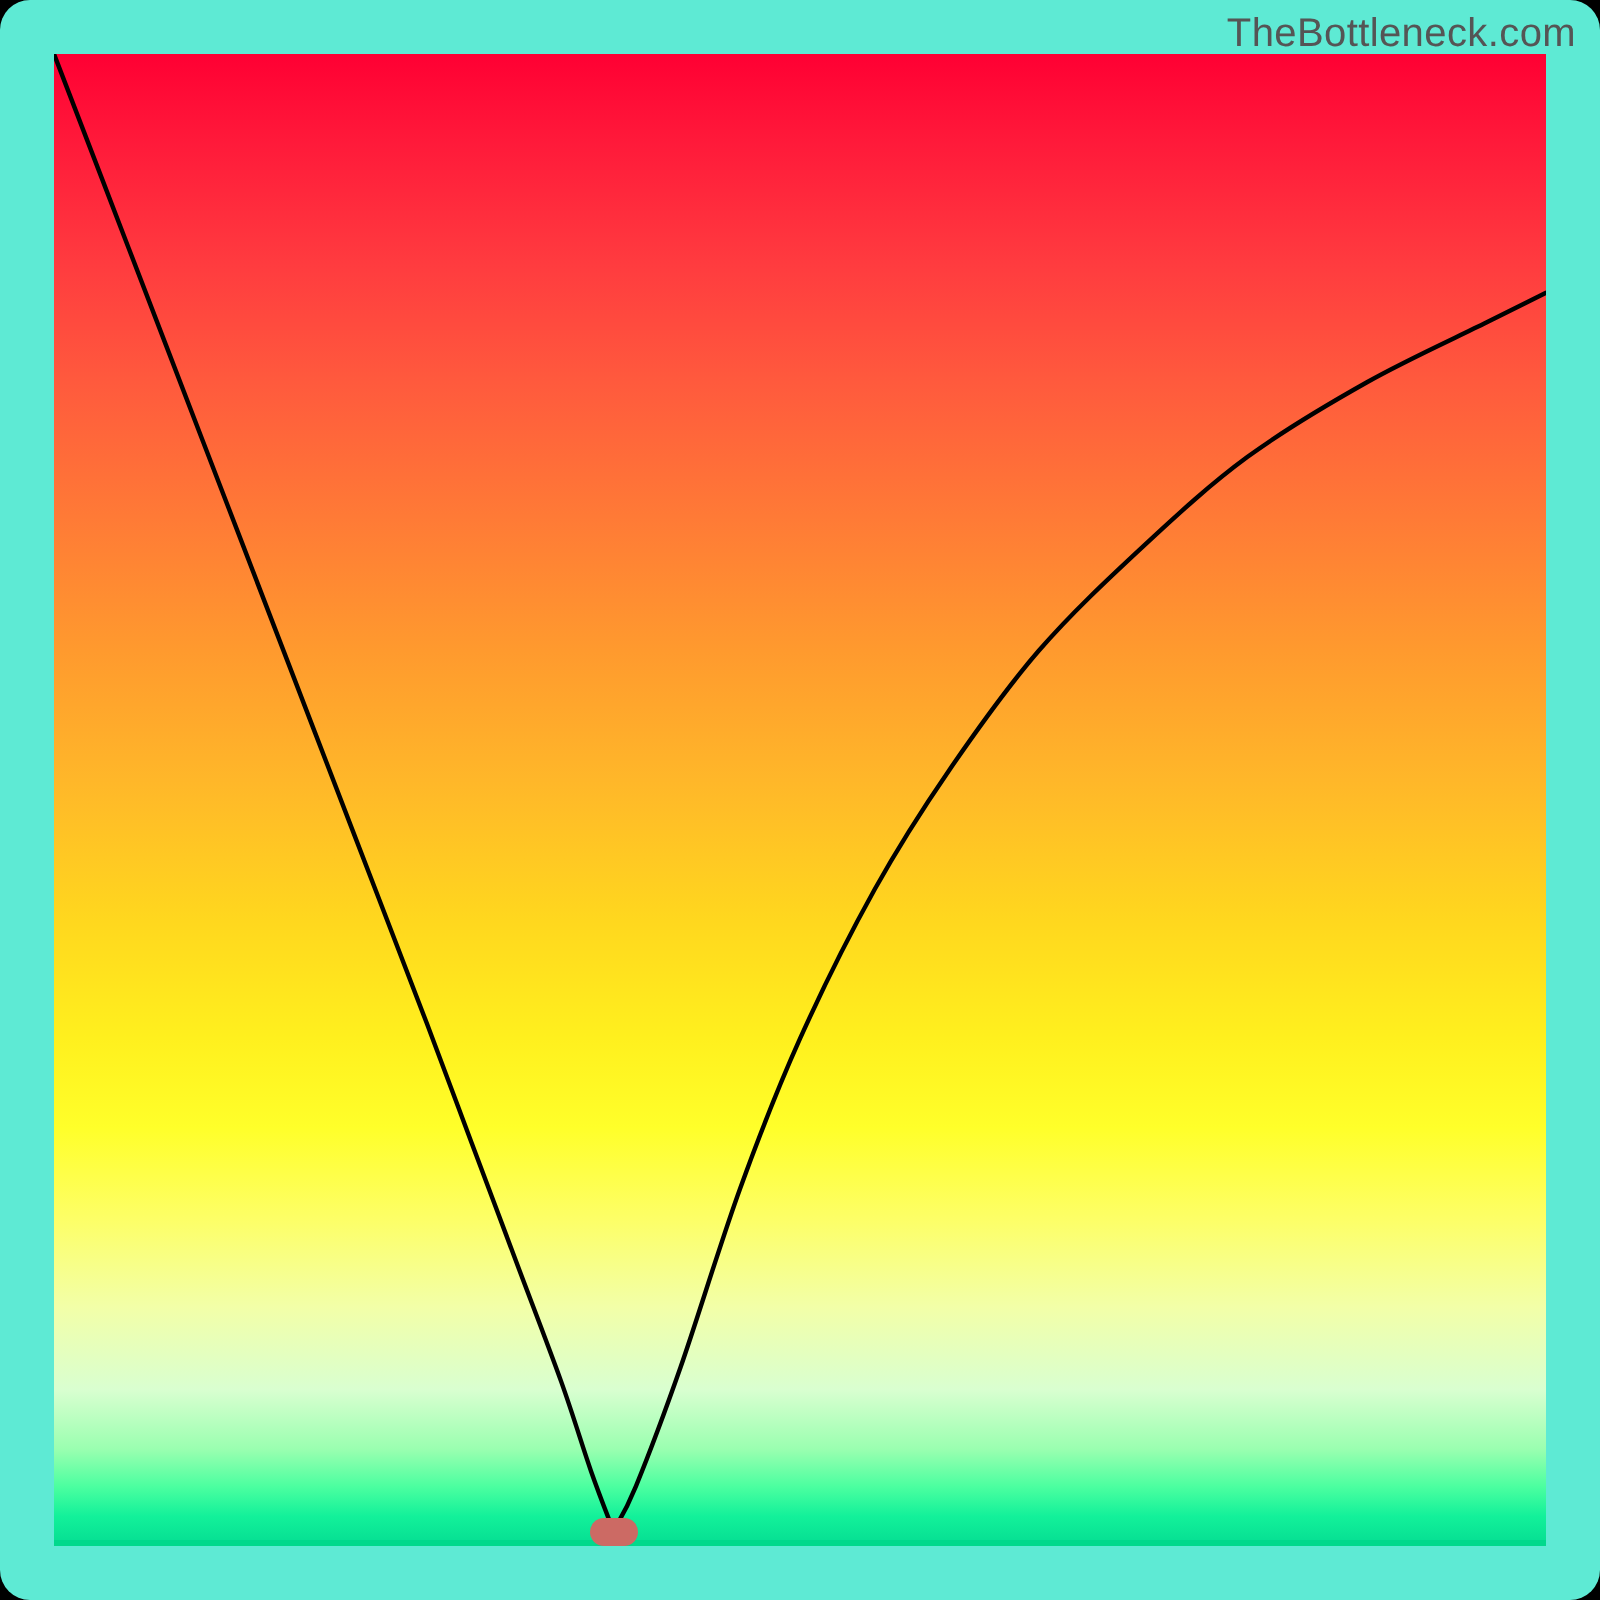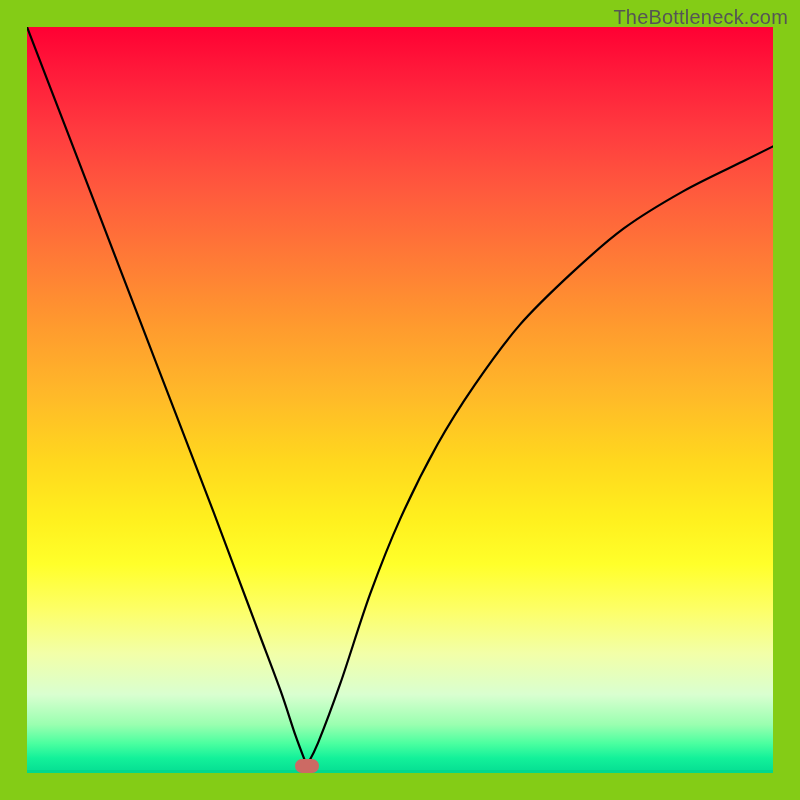--- a/index.html
+++ b/index.html
@@ -8,21 +8,22 @@
     width: 800px;
     height: 800px;
     overflow: hidden;
     background: #000;
     font-family: Arial, Helvetica, sans-serif;
   }
   .frame {
     position: relative;
     width: 800px;
     height: 800px;
-    background: #84cc16;
+    background: #5eead4;
+    border-radius: 15px;
   }
   .watermark {
     position: absolute;
     top: 6px;
     right: 12px;
     color: #555;
     font-size: 20px;
     font-weight: 500;
     letter-spacing: 0.2px;
     z-index: 10;

